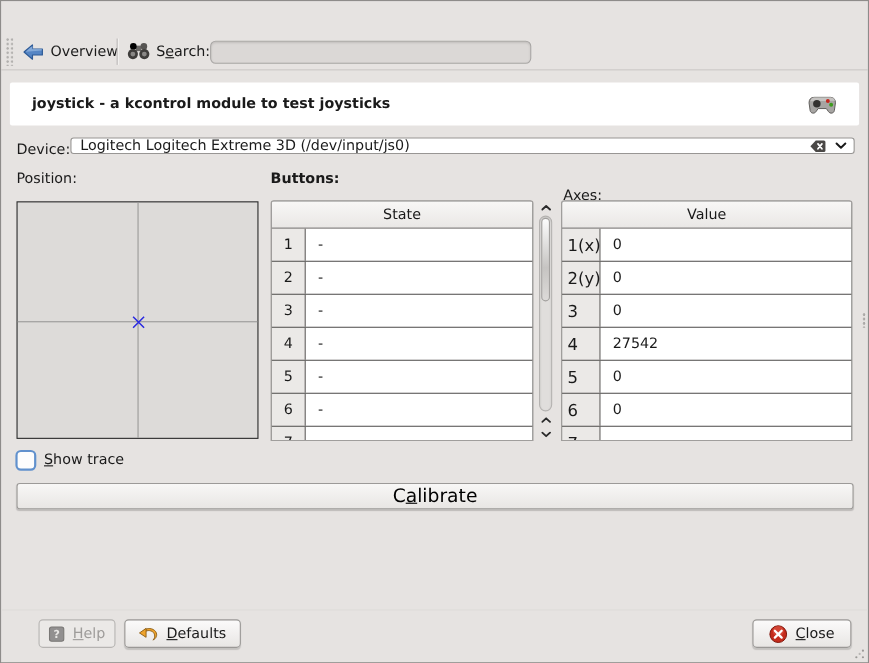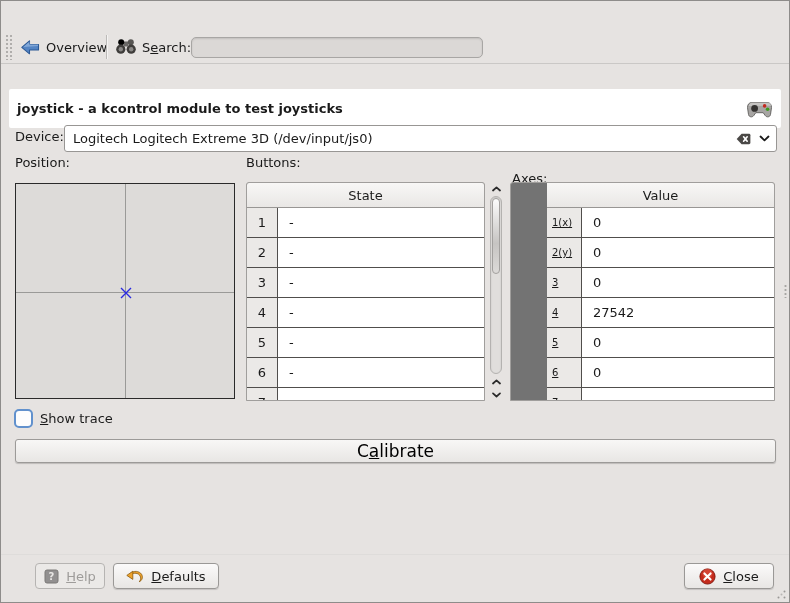--- a/index.html
+++ b/index.html
@@ -29,58 +29,58 @@
   .tb-sep { position:absolute; left:105px; top:5px; width:1px; height:24px;
     background:#bcbab8; box-shadow:1px 0 0 #f4f3f2; }
   .search-icon { position:absolute; left:114px; top:7px; }
   .search-label { position:absolute; left:141px; top:10px; }
   .search-input { position:absolute; left:190px; top:7px; width:292px; height:21px;
     background:#dbd8d6; border:1px solid #a8a6a4; border-radius:5px;
     box-shadow:inset 0 1px 2px rgba(0,0,0,0.12); outline:none;
     font-family:inherit; font-size:13px; padding:0 6px; color:#1a1a1a; }
 
   
-  .module-header { position:absolute; left:8px; top:88px; width:772px; height:39px;
-    background:#ffffff; border-radius:2px; display:flex; align-items:center; padding:0 8px; }
+  .module-header { position:absolute; left:8px; top:74px; width:772px; height:39px;
+    background:#ffffff; border-radius:2px; display:flex; align-items:center; padding:0 20px; }
   .module-title { font-weight:bold; }
   .gamepad-icon { margin-left:auto; }
 
   
   .device-label { position:absolute; left:14px; top:124px; height:23px; line-height:23px; }
-  .device-combo { position:absolute; left:63px; top:124px; width:713px; height:27px;
+  .device-combo { position:absolute; left:63px; top:124px; width:713px; height:15px;
     background:#fff; border:1px solid #98
     9694; border:1px solid #989694; border-radius:3px;
     display:flex; align-items:center; padding:0 6px 0 8px; }
   .device-value { flex:1; white-space:nowrap; overflow:hidden; }
   .combo-clear { margin-right:8px; display:flex; }
   .combo-arrow { display:flex; }
 
   
   .sec-label { position:absolute; top:154px; height:18px; }
-  .lbl-position { left:14px; } .lbl-buttons { left:245px; } .lbl-axes { left:511px;margin-top:16px; }
+  .lbl-position { left:14px; } .lbl-buttons { left:245px;font-weight:bold; } .lbl-axes { left:511px;margin-top:16px; }
 
   
   .pos-box { position:absolute; left:14px; top:182px; width:220px; height:216px;
     background:#dddbd9; border:1px solid #2a2a2a; }
   .pos-vline { position:absolute; left:109px; top:0; width:1px; height:100%; background:#9a9a98; }
   .pos-hline { position:absolute; left:0; top:108px; width:100%; height:1px; background:#9a9a98; }
   .pos-marker { position:absolute; left:104px; top:103px; }
 
   
   .jtable { position:absolute; top:181px; background:#737373; border:1px solid #a09e9c;
     border-radius:3px 3px 0 0; overflow:hidden; }
   .t-buttons { left:245px; width:239px; height:219px; }
-  .t-axes   { left:509px; width:265px; height:219px;padding-left:36px; }
+  .t-axes   { left:509px; width:265px; height:219px; }
   .thead { height:25px; background:linear-gradient(#f8f7f6,#e9e7e5);
     border-bottom:1px solid #989694; display:flex; align-items:center; justify-content:center; }
   .trow { display:flex; height:30px; border-bottom:1px solid #504e4c; }
   .tnum { width:31px; background:#ebe9e7; border-right:1px solid #504e4c;
     display:flex; align-items:center; justify-content:center; flex:none; }
   .anum { width:35px; background:#ebe9e7; border-right:1px solid #504e4c;
-    display:flex; align-items:center; padding-left:5px; flex:none; font-size:10px;text-decoration:underline; }
+    display:flex; align-items:center; padding-left:5px; flex:none; font-size:15px; }
   .tcell { flex:1; background:#fff; display:flex; align-items:center; padding-left:11px; }
 
   
   .vscroll { position:absolute; left:487px; top:181px; width:16px; height:219px; }
   .sb-arrow { height:13px; display:flex; align-items:center; justify-content:center; }
   .sb-trough { position:absolute; left:2px; top:14px; width:12px; height:178px;
     background:#e0dedc; border:1px solid #b4b2b0; border-radius:6px;
     box-shadow:inset 0 1px 2px rgba(0,0,0,0.12); }
   .sb-thumb { position:absolute; left:1px; top:1px; width:8px; height:76px; border-radius:5px;
     background:linear-gradient(#fcfcfc,#c6c4c2 60%,#dcdad8); border:1px solid #a2a09e; }

